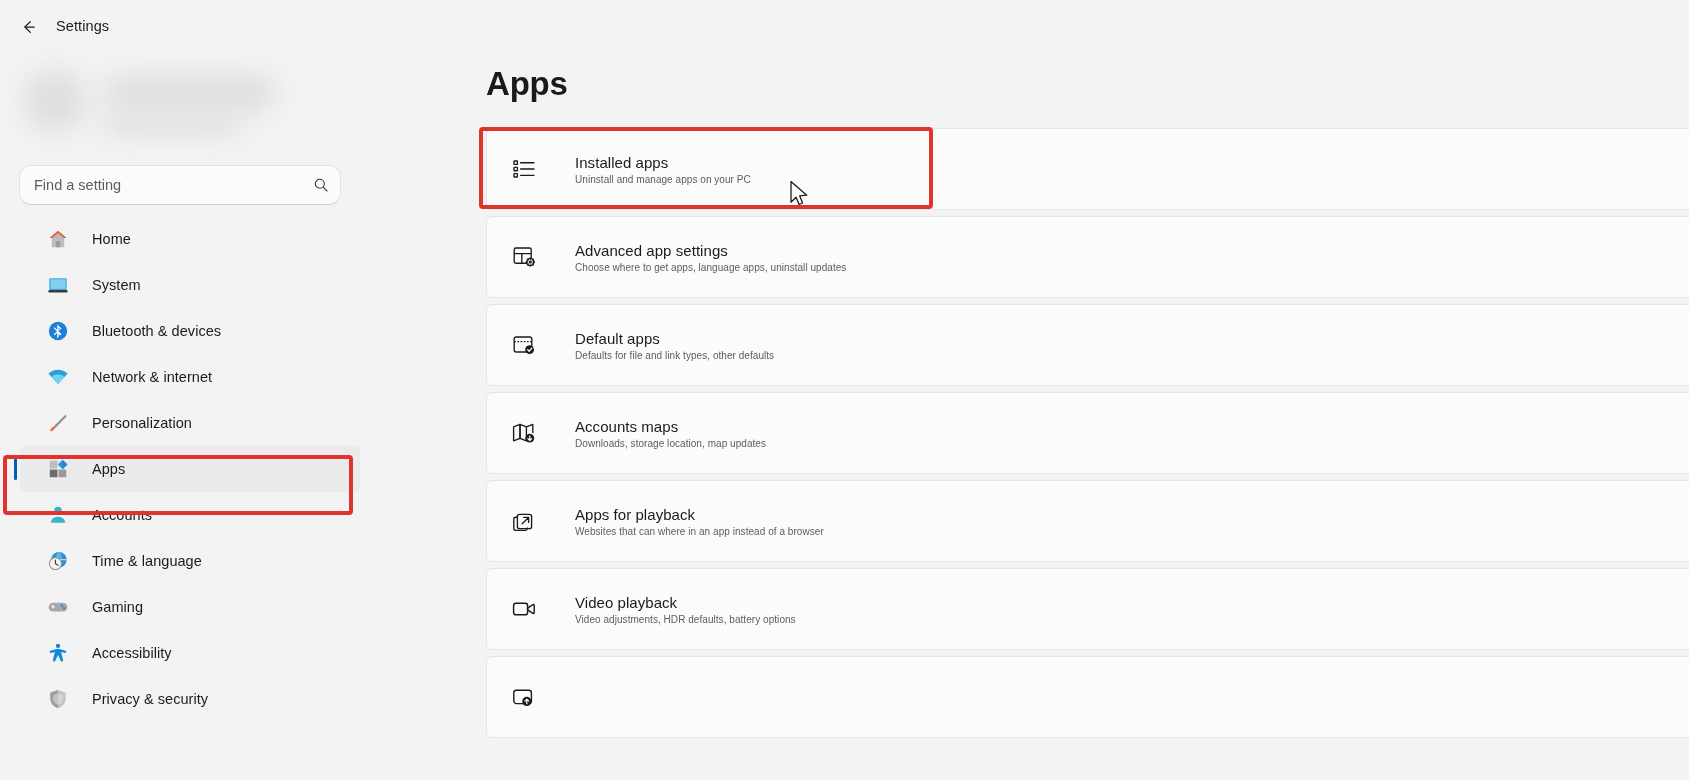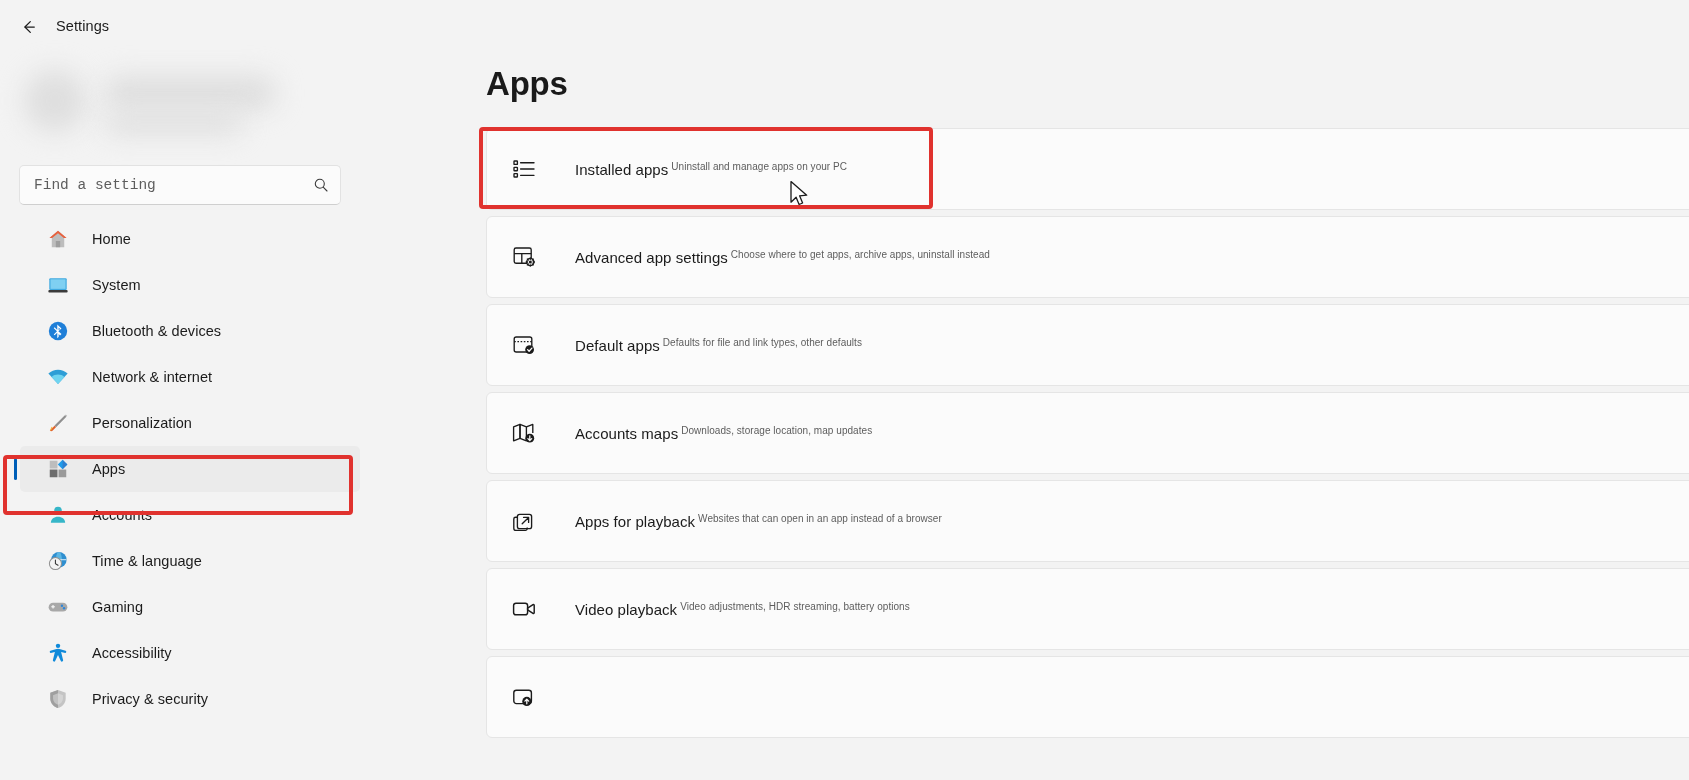--- a/index.html
+++ b/index.html
@@ -46,22 +46,22 @@
   .blob-av { left: 24px; top: 18px; width: 62px; height: 62px; border-radius: 50%; }
   .blob-n1 { left: 104px; top: 24px; width: 172px; height: 34px; border-radius: 17px; }
   .blob-n2 { left: 104px; top: 62px; width: 138px; height: 20px; border-radius: 10px; background:#e4e4e4;}
 
   .searchbox {
     position: absolute; left: 19px; top: 113px;
     width: 322px; height: 40px;
     background: #fbfbfb;
     border: 1px solid #e2e2e2;
     border-bottom-color: #cfcfcf;
-    border-radius: 5px;
-    display: flex; align-items: center; font-family: Liberation Mono, monospace;
+    border-radius: 12px;
+    display: flex; align-items: center;
   }
   .searchbox input {
     flex: 1; height: 100%;
     border: none; outline: none; background: transparent;
     padding: 0 14px;
     font-family: inherit; font-size: 14.5px; color: #1b1b1b;
   }
   .searchbox input::placeholder { color: #5d5d5d; }
   .search-icon { width: 38px; display: flex; align-items: center; justify-content: center; }
 
@@ -105,21 +105,21 @@
     margin-bottom: 6px;
     display: flex; align-items: center;
     padding-left: 20px;
     cursor: pointer;
   }
   .card .cicon {
     width: 34px; height: 34px; flex: 0 0 34px; margin-right: 34px;
     display: flex; align-items: center; justify-content: center;
     color: #1b1b1b;
   }
-  .card .ctext { display: flex; flex-direction: row; gap: 3px; }
+  .card .ctext { display: flex; flex-direction: column; gap: 3px; }
   .card .ctitle { font-size: 15px; color: #1b1b1b; letter-spacing: .05px; }
   .card .csub { font-size: 10px; color: #5d5d5d; letter-spacing: .05px; }
 
   
   .annot {
     position: absolute;
     border: 4px solid #e0322e;
     border-radius: 4px;
     pointer-events: none;
     z-index: 40;
@@ -319,21 +319,21 @@
           <svg width="26" height="26" viewBox="0 0 26 26" fill="none" stroke="#1b1b1b" stroke-width="1.35">
             <rect x="3.2" y="4" width="17" height="15.2" rx="1.8"></rect>
             <path d="M3.2 9.6h17M10.8 9.6v9.6"></path>
             <circle cx="19.3" cy="18" r="3.6" fill="#fbfbfb"></circle>
             <path d="M19.3 15.2v-1.3M19.3 22.1v-1.3M16.5 18h-1.3M23.4 18h-1.3M17.3 16l-.9-.9M22.2 20.9l-.9-.9M17.3 20l-.9.9M22.2 15.1l-.9.9" stroke-linecap="round"></path>
             <circle cx="19.3" cy="18" r="1.5" fill="#1b1b1b" stroke="none"></circle>
           </svg>
         </span>
         <span class="ctext">
           <span class="ctitle">Advanced app settings</span>
-          <span class="csub">Choose where to get apps, archive apps, uninstall instead</span>
+          <span class="csub">Choose where to get apps, language apps, uninstall updates</span>
         </span>
       </div>
 
       <div class="card">
         <span class="cicon">
           <svg width="26" height="26" viewBox="0 0 26 26" fill="none" stroke="#1b1b1b" stroke-width="1.35">
             <rect x="3.2" y="5" width="17.6" height="15" rx="2"></rect>
             <path d="M3.2 9.6h17.6" stroke-dasharray="1.6 1.6"></path>
             <circle cx="18.6" cy="17.6" r="4.4" fill="#1b1b1b" stroke="none"></circle>
             <path d="m16.6 17.6 1.5 1.6 2.8-3.1" stroke="#fbfbfb" stroke-width="1.3" stroke-linecap="round" stroke-linejoin="round"></path>
@@ -364,34 +364,34 @@
       <div class="card">
         <span class="cicon">
           <svg width="26" height="26" viewBox="0 0 26 26" fill="none" stroke="#1b1b1b" stroke-width="1.35">
             <rect x="6.4" y="6.4" width="14.2" height="14.2" rx="2.2"></rect>
             <path d="M6.4 9.2H4.6a1.8 1.8 0 0 0-1.8 1.8v9.2a2.2 2.2 0 0 0 2.2 2.2h9.4a1.8 1.8 0 0 0 1.8-1.8v-1"></path>
             <path d="M11.2 15.8 17.6 9.4M12.6 9.4h5v5" stroke-linecap="round" stroke-linejoin="round"></path>
           </svg>
         </span>
         <span class="ctext">
           <span class="ctitle">Apps for playback</span>
-          <span class="csub">Websites that can open in an app instead of a browser</span>
+          <span class="csub">Websites that can where in an app instead of a browser</span>
         </span>
       </div>
 
       <div class="card">
         <span class="cicon">
           <svg width="26" height="26" viewBox="0 0 26 26" fill="none" stroke="#1b1b1b" stroke-width="1.45">
             <rect x="2.6" y="7.2" width="14" height="11.6" rx="2.4"></rect>
             <path d="m16.6 12.2 5.4-3.6c.5-.3 1.2 0 1.2.6v7.6c0 .6-.7 1-1.2.6l-5.4-3.6v-1.6z" stroke-linejoin="round"></path>
           </svg>
         </span>
         <span class="ctext">
           <span class="ctitle">Video playback</span>
-          <span class="csub">Video adjustments, HDR streaming, battery options</span>
+          <span class="csub">Video adjustments, HDR defaults, battery options</span>
         </span>
       </div>
 
       <div class="card">
         <span class="cicon">
           <svg width="26" height="26" viewBox="0 0 26 26" fill="none" stroke="#1b1b1b" stroke-width="1.4">
             <rect x="2.8" y="6.2" width="17.6" height="13.4" rx="2.6"></rect>
             <circle cx="15.8" cy="17.4" r="4.6" fill="#1b1b1b" stroke="none"></circle>
             <path d="M15.8 19.8v-4.6M13.9 17.1l1.9-1.9 1.9 1.9" stroke="#fbfbfb" stroke-width="1.25" stroke-linecap="round" stroke-linejoin="round"></path>
           </svg>

